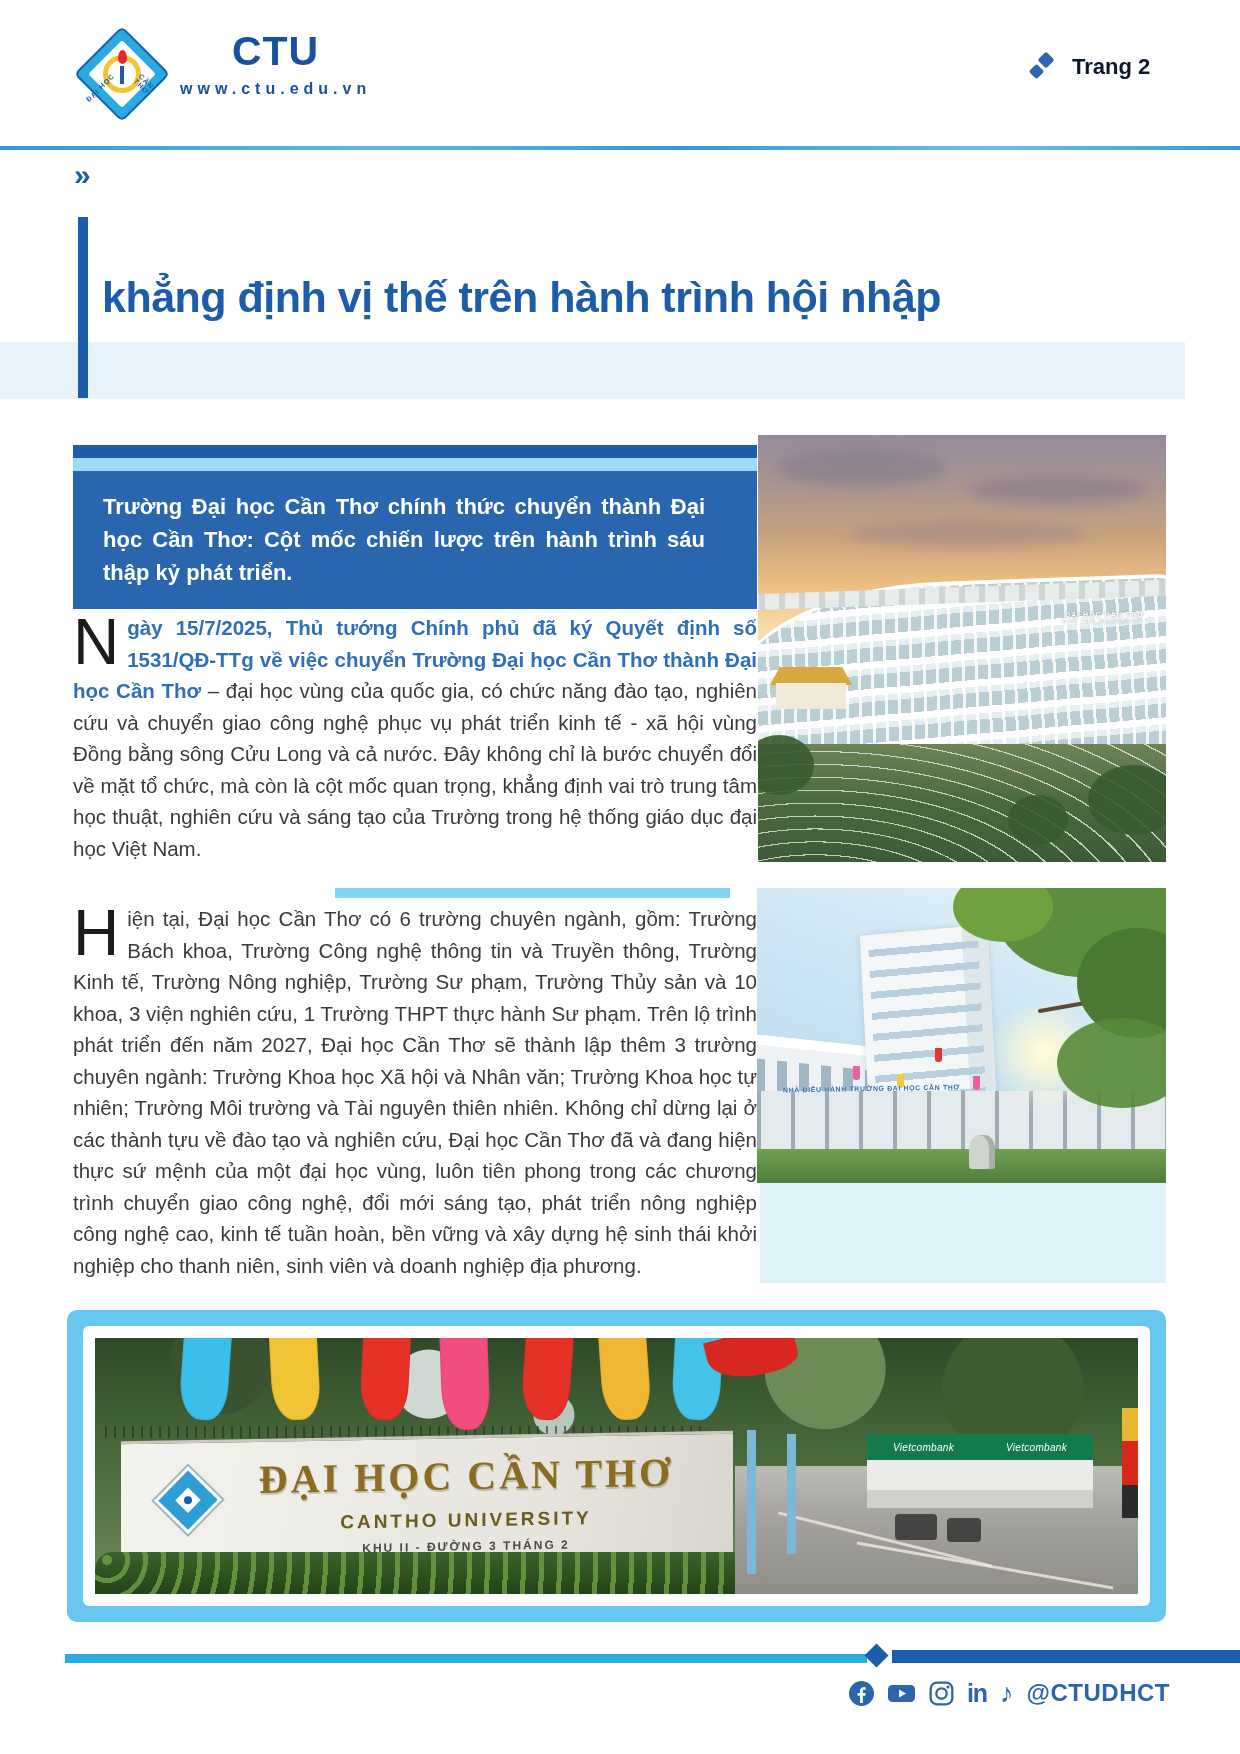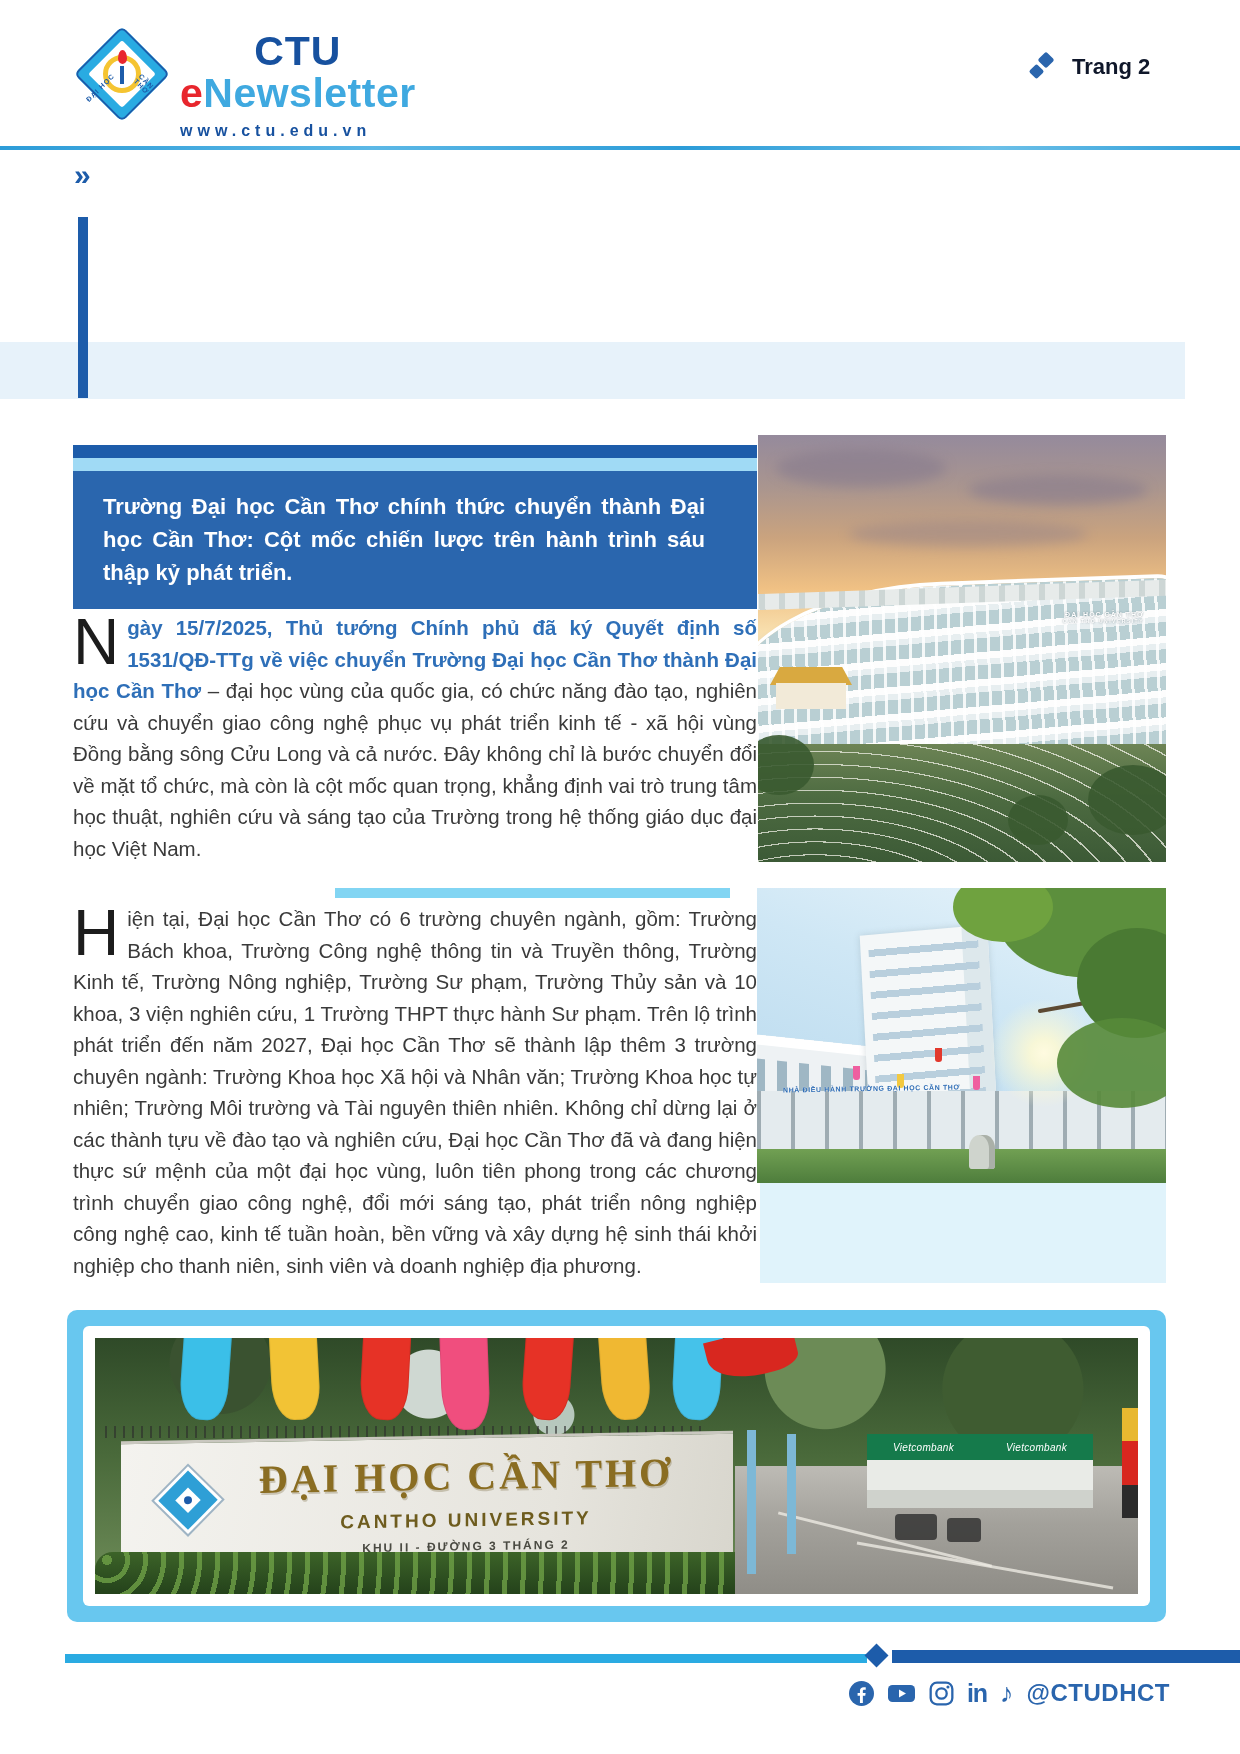--- a/index.html
+++ b/index.html
@@ -183,37 +183,36 @@
     <div class="ld-outer"></div>
     <div class="ld-inner"></div>
     <div class="ld-circle"></div>
     <div class="ld-flame"></div>
     <div class="ld-tool"></div>
     <div class="ld-txt t1">ĐẠI HỌC</div>
     <div class="ld-txt t2">CẦN THƠ</div>
   </div>
   <div class="abs brand">
     <div class="brand-ctu">CTU</div>
-    <div class="brand-news"><span class="e">e</span><span class="rest">Newsletter</span></div>
     <div class="brand-url">www.ctu.edu.vn</div>
   </div>
   <div class="abs page-badge">
     <div class="pb-mark">
       <div class="pb-d1"></div>
       <div class="pb-d2"></div>
     </div>
     <div class="pb-label">Trang 2</div>
   </div>
   <div class="abs header-rule"></div>
   <div class="abs section-mark">»</div>
 
   <div class="abs title-band"></div>
   <div class="abs title-bar"></div>
   <h1 class="abs article-title"><br>
-    <br>
+    <span>khẳng định vị thế trên hành trình hội nhập</span><br>
     </h1>
 
   <div class="abs lede-wrap">
     <div class="lede-dark"></div>
     <div class="lede-light"></div>
     <div class="lede-box">
       <p class="lede-text">Trường Đại học Cần Thơ chính thức chuyển thành Đại học Cần Thơ: Cột mốc chiến lược trên hành trình sáu thập kỷ phát triển.</p>
     </div>
   </div>
 

